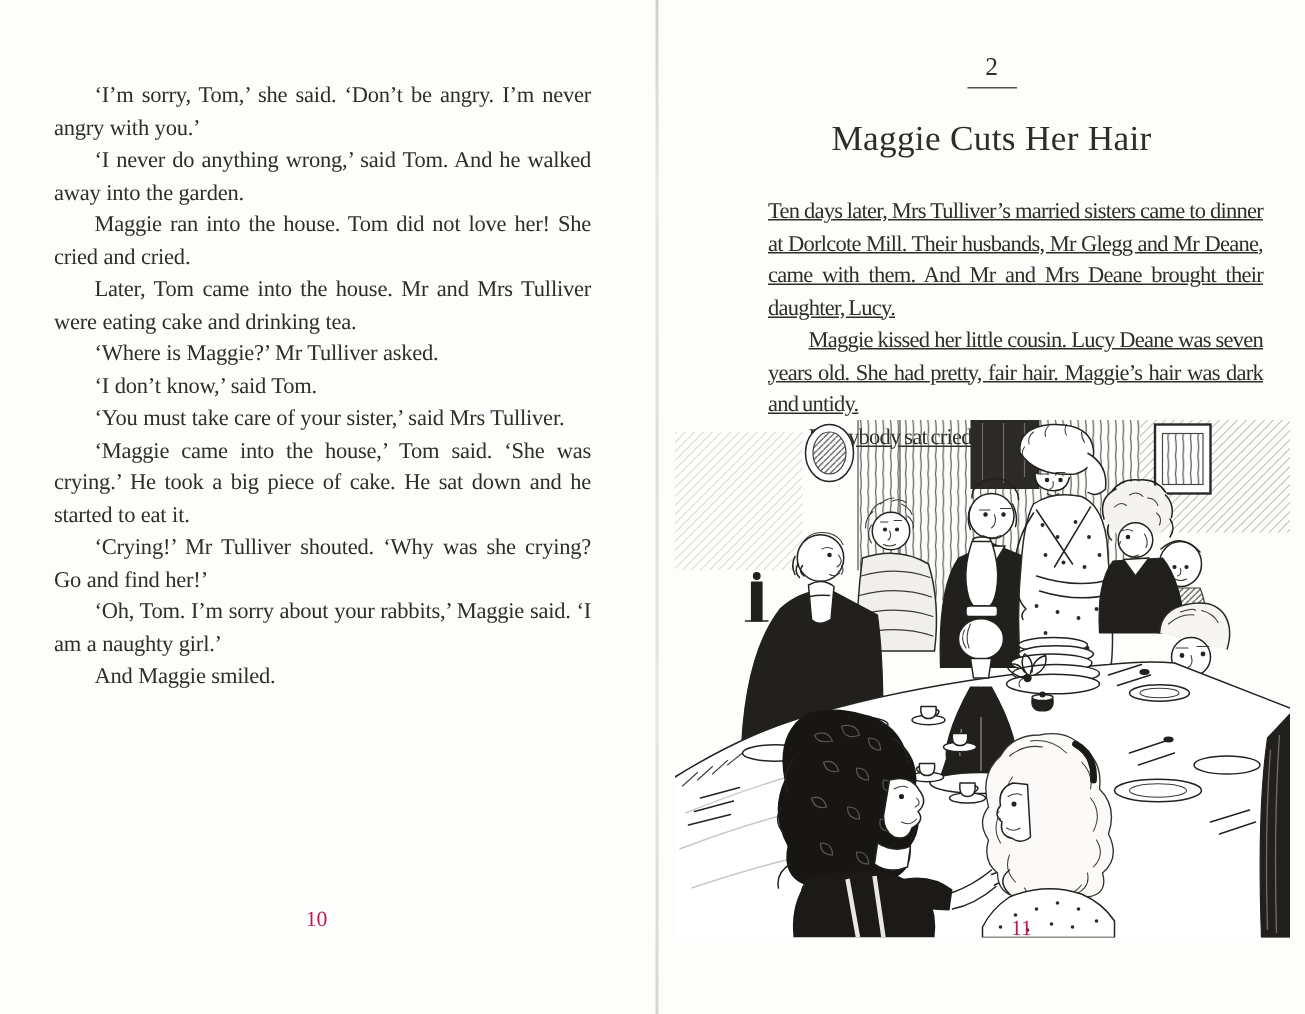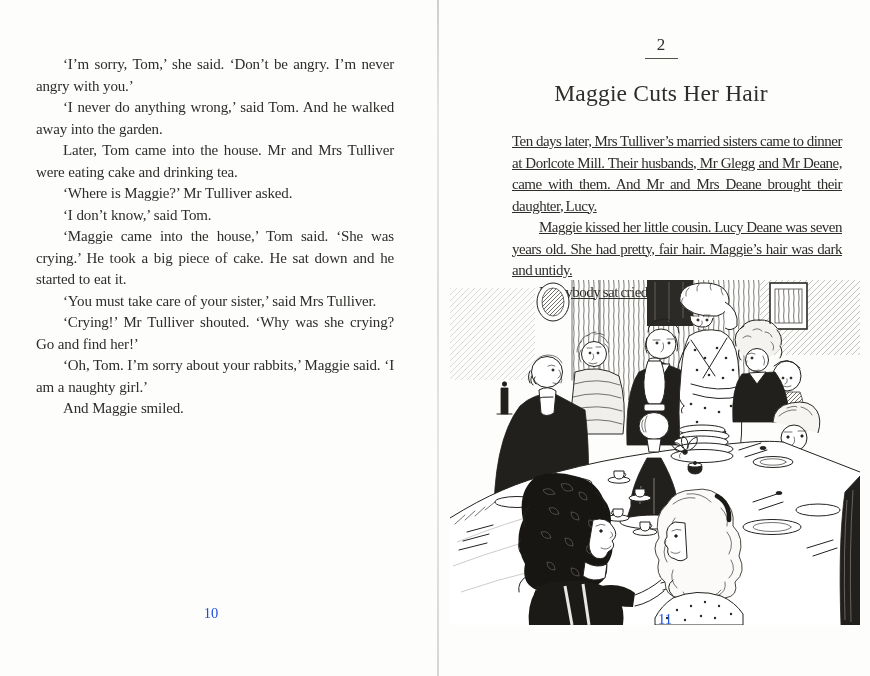--- a/index.html
+++ b/index.html
@@ -17,44 +17,45 @@
   }
   .text-block{position:absolute;font-size:15px;line-height:21.5px;text-align:justify;margin-top:22px;}
   .text-block p{margin:0;text-indent:27px;}
   #left-text{left:36px;top:32px;width:358px;letter-spacing:-0.15px;word-spacing:0.2px;}
   #right-text{left:512px;top:109px;width:330px;letter-spacing:-0.5px;word-spacing:-0.8px;text-decoration:underline;}
   #right-text p:first-child{text-indent:0;}
   .chapter-head{position:absolute;left:496px;top:34px;width:330px;text-align:center;}
   .chapter-num{font-size:17px;line-height:22px;}
   .chapter-rule{width:33px;height:1px;background:#55504a;margin:2px auto 0;}
   .chapter-title{font-size:23.5px;line-height:28px;margin-top:20px;letter-spacing:0.2px;white-space:nowrap;}
-  .page-num{position:absolute;font-size:14.5px;color:#1d4ed8;}
+  .page-num{position:absolute;font-size:14.5px;color:#be185d;}
   #page-num-left{left:191px;top:605px;width:40px;text-align:center;}
-  #page-num-right{left:645px;top:611px;width:40px;text-align:center;}
+  #page-num-right{left:661px;top:611px;width:40px;text-align:center;}
   .illustration{position:absolute;left:450px;top:280px;width:410px;height:345px;}
   svg .ln{fill:none;stroke:#24221f;stroke-width:1;stroke-linecap:round;stroke-linejoin:round;}
   svg .thin{fill:none;stroke:#3c3a36;stroke-width:0.7;stroke-linecap:round;}
   svg .wt{fill:#ffffff;stroke:#24221f;stroke-width:1;stroke-linejoin:round;}
   svg .dk{fill:#22201d;stroke:#22201d;stroke-width:0.8;stroke-linejoin:round;}
   svg .fold{fill:none;stroke:#c7c6c2;stroke-width:0.9;}
 </style>
 </head>
 <body>
 
 <div class="gutter"></div>
 
 <div>
   <div id="left-text" class="text-block">
       <p>‘I’m sorry, Tom,’ she said. ‘Don’t be angry. I’m never angry with you.’</p>
       <p>‘I never do anything wrong,’ said Tom. And he walked away into the garden.</p>
+      <p>Maggie ran into the house. Tom did not love her! She cried and cried.</p>
       <p>Later, Tom came into the house. Mr and Mrs Tulliver were eating cake and drinking tea.</p>
       <p>‘Where is Maggie?’ Mr Tulliver asked.</p>
       <p>‘I don’t know,’ said Tom.</p>
+      <p>‘You must take care of your sister,’ said Mrs Tulliver.</p>
       <p>‘Maggie came into the house,’ Tom said. ‘She was crying.’ He took a big piece of cake. He sat down and he started to eat it.</p>
-      <p>‘You must take care of your sister,’ said Mrs Tulliver.</p>
       <p>‘Crying!’ Mr Tulliver shouted. ‘Why was she crying? Go and find her!’</p>
       <p>‘Oh, Tom. I’m sorry about your rabbits,’ Maggie said. ‘I am a naughty girl.’</p>
       <p>And Maggie smiled.</p>
     </div>
   <div id="page-num-left" class="page-num">10</div>
 </div>
 
 <div>
   <div class="chapter-head">
     <div class="chapter-num">2</div>

